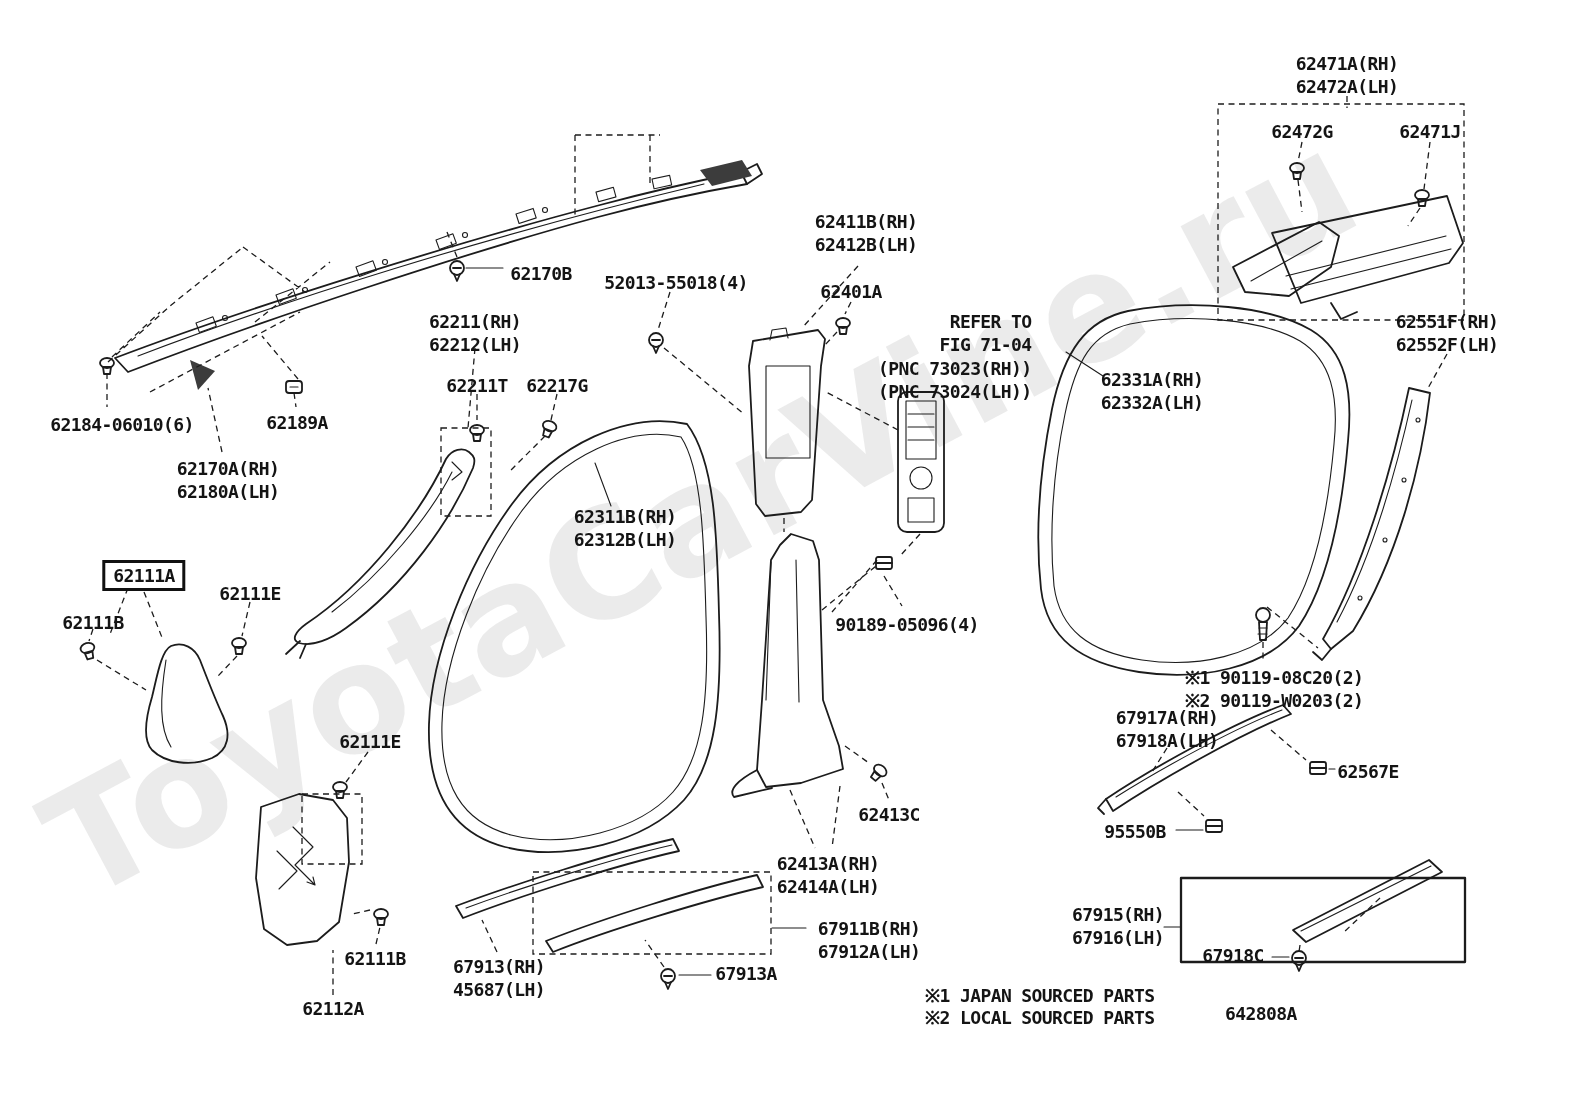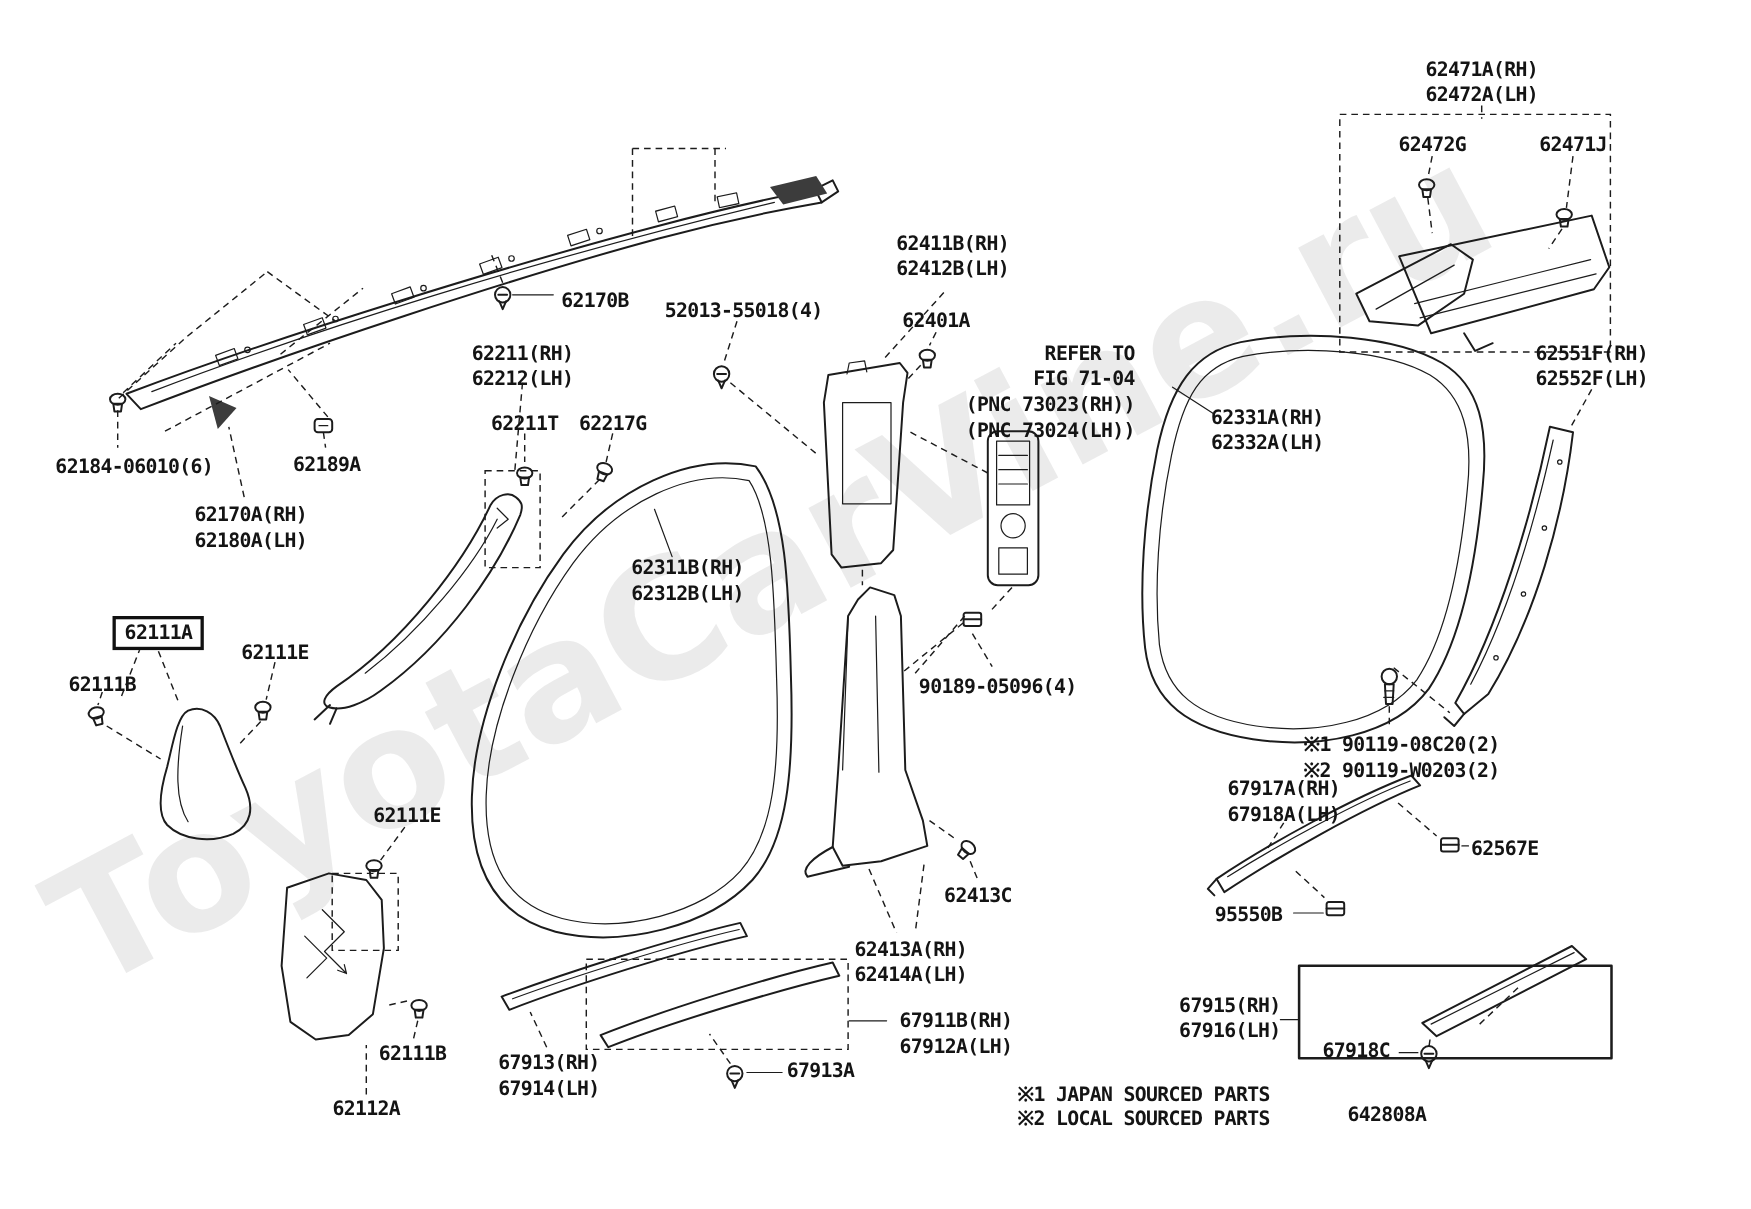--- a/index.html
+++ b/index.html
@@ -257,21 +257,21 @@
 67918A(LH)</div>
   <div class="lbl" style="left:1368px;top:760px">62567E</div>
   <div class="lbl" style="left:1135px;top:820px">95550B</div>
   <div class="lbl" style="left:370px;top:730px">62111E</div>
   <div class="lbl" style="left:889px;top:803px">62413C</div>
   <div class="lbl" style="left:828px;top:852px">62413A(RH)
 62414A(LH)</div>
   <div class="lbl" style="left:375px;top:947px">62111B</div>
   <div class="lbl" style="left:333px;top:997px">62112A</div>
   <div class="lbl" style="left:499px;top:955px">67913(RH)
-67914(LH)</div>
+45687(LH)</div>
   <div class="lbl" style="left:746px;top:962px">67913A</div>
   <div class="lbl" style="left:869px;top:917px">67911B(RH)
 67912A(LH)</div>
   <div class="lbl" style="left:1118px;top:903px">67915(RH)
 67916(LH)</div>
   <div class="lbl" style="left:1233px;top:944px">67918C</div>
 
   <div class="lbl left" style="left:925px;top:984px">※1  JAPAN SOURCED PARTS</div>
   <div class="lbl left" style="left:925px;top:1006px">※2  LOCAL SOURCED PARTS</div>
   <div class="lbl left" style="left:1225px;top:1002px">642808A</div>

